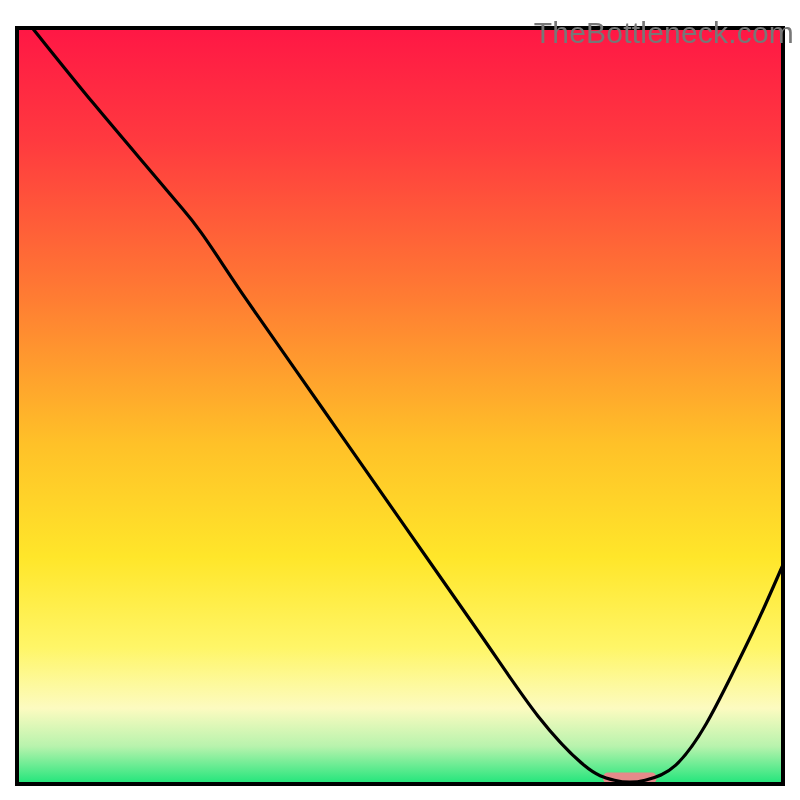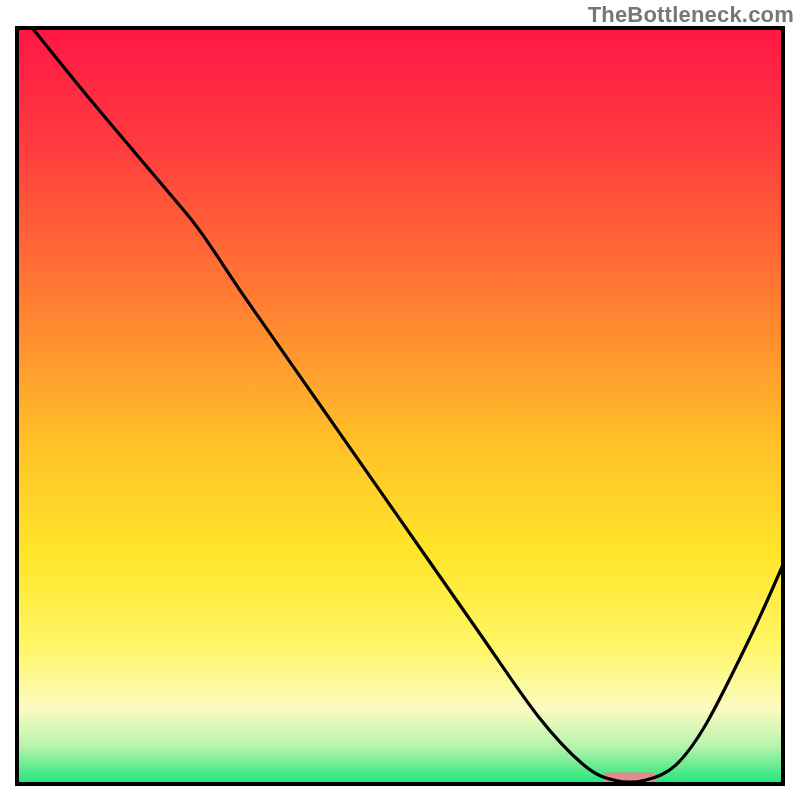--- a/index.html
+++ b/index.html
@@ -11,25 +11,25 @@
     font-family: Arial, Helvetica, sans-serif;
     overflow: hidden;
   }
   .container {
     position: relative;
     width: 800px;
     height: 800px;
   }
   .watermark {
     position: absolute;
-    top: 2px;
+    top: 16px;
     right: 6px;
     color: #777;
-    font-size: 22px;
-    font-weight: 700;
+    font-size: 30px;
+    font-weight: 400;
     letter-spacing: 0.2px;
     z-index: 20;
     user-select: none;
   }
   svg {
     display: block;
   }
 </style>
 </head>
 <body>

